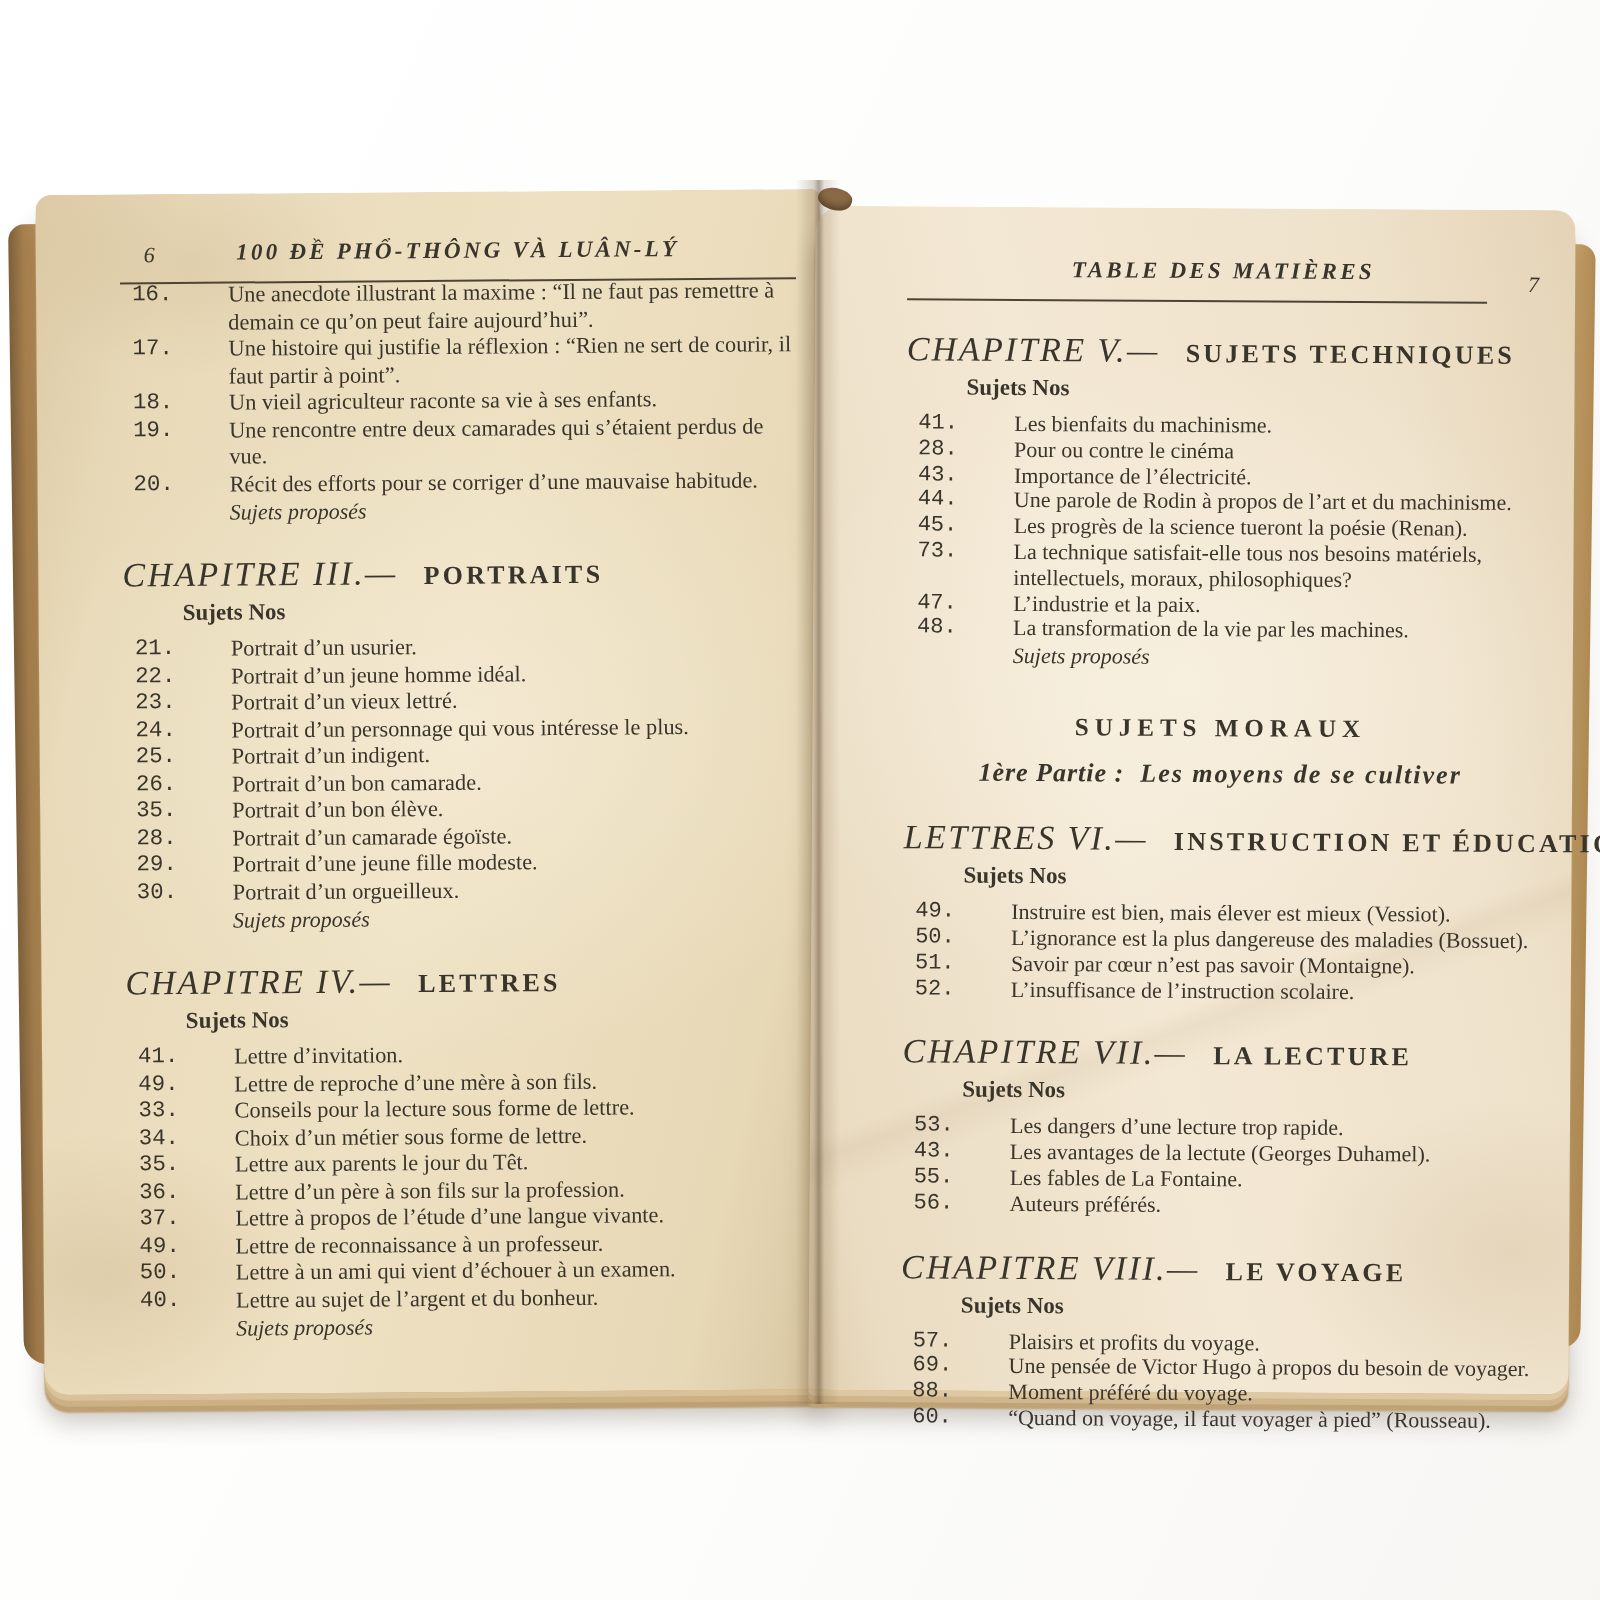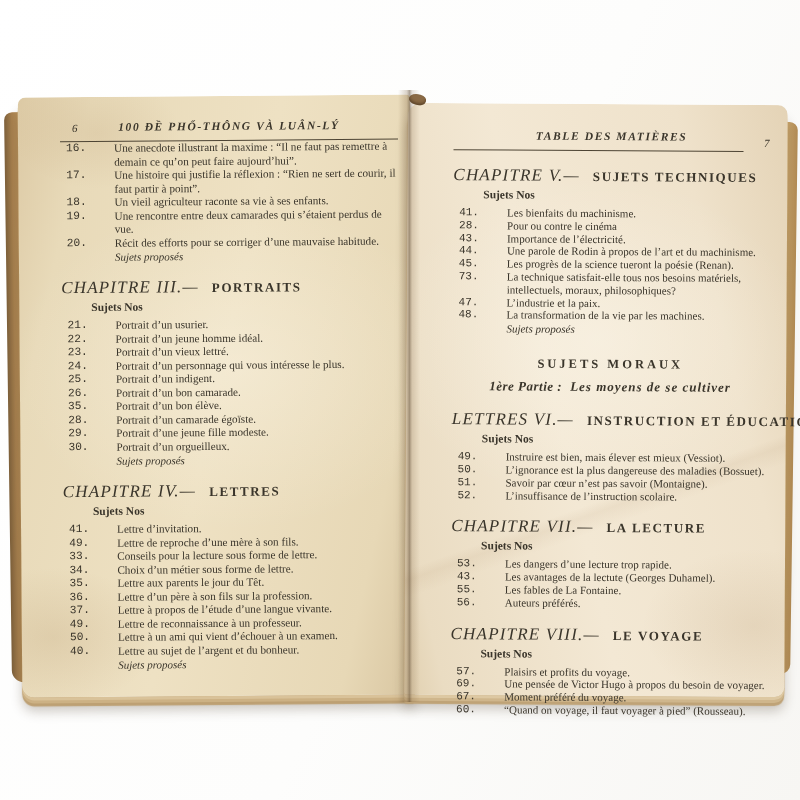--- a/index.html
+++ b/index.html
@@ -346,21 +346,21 @@
             <div class="toc-list">
               <div class="item">
                 <span class="n">57.</span>
                 <span class="t">Plaisirs et profits du voyage.</span>
               </div>
               <div class="item">
                 <span class="n">69.</span>
                 <span class="t">Une pensée de Victor Hugo à propos du besoin de voyager.</span>
               </div>
               <div class="item">
-                <span class="n">67.</span>
+                <span class="n">88.</span>
                 <span class="t">Moment préféré du voyage.</span>
               </div>
               <div class="item">
                 <span class="n">60.</span>
                 <span class="t">“Quand on voyage, il faut voyager à pied” (Rousseau).</span>
               </div>
             </div>
           </div>
       </div>
     </div>

